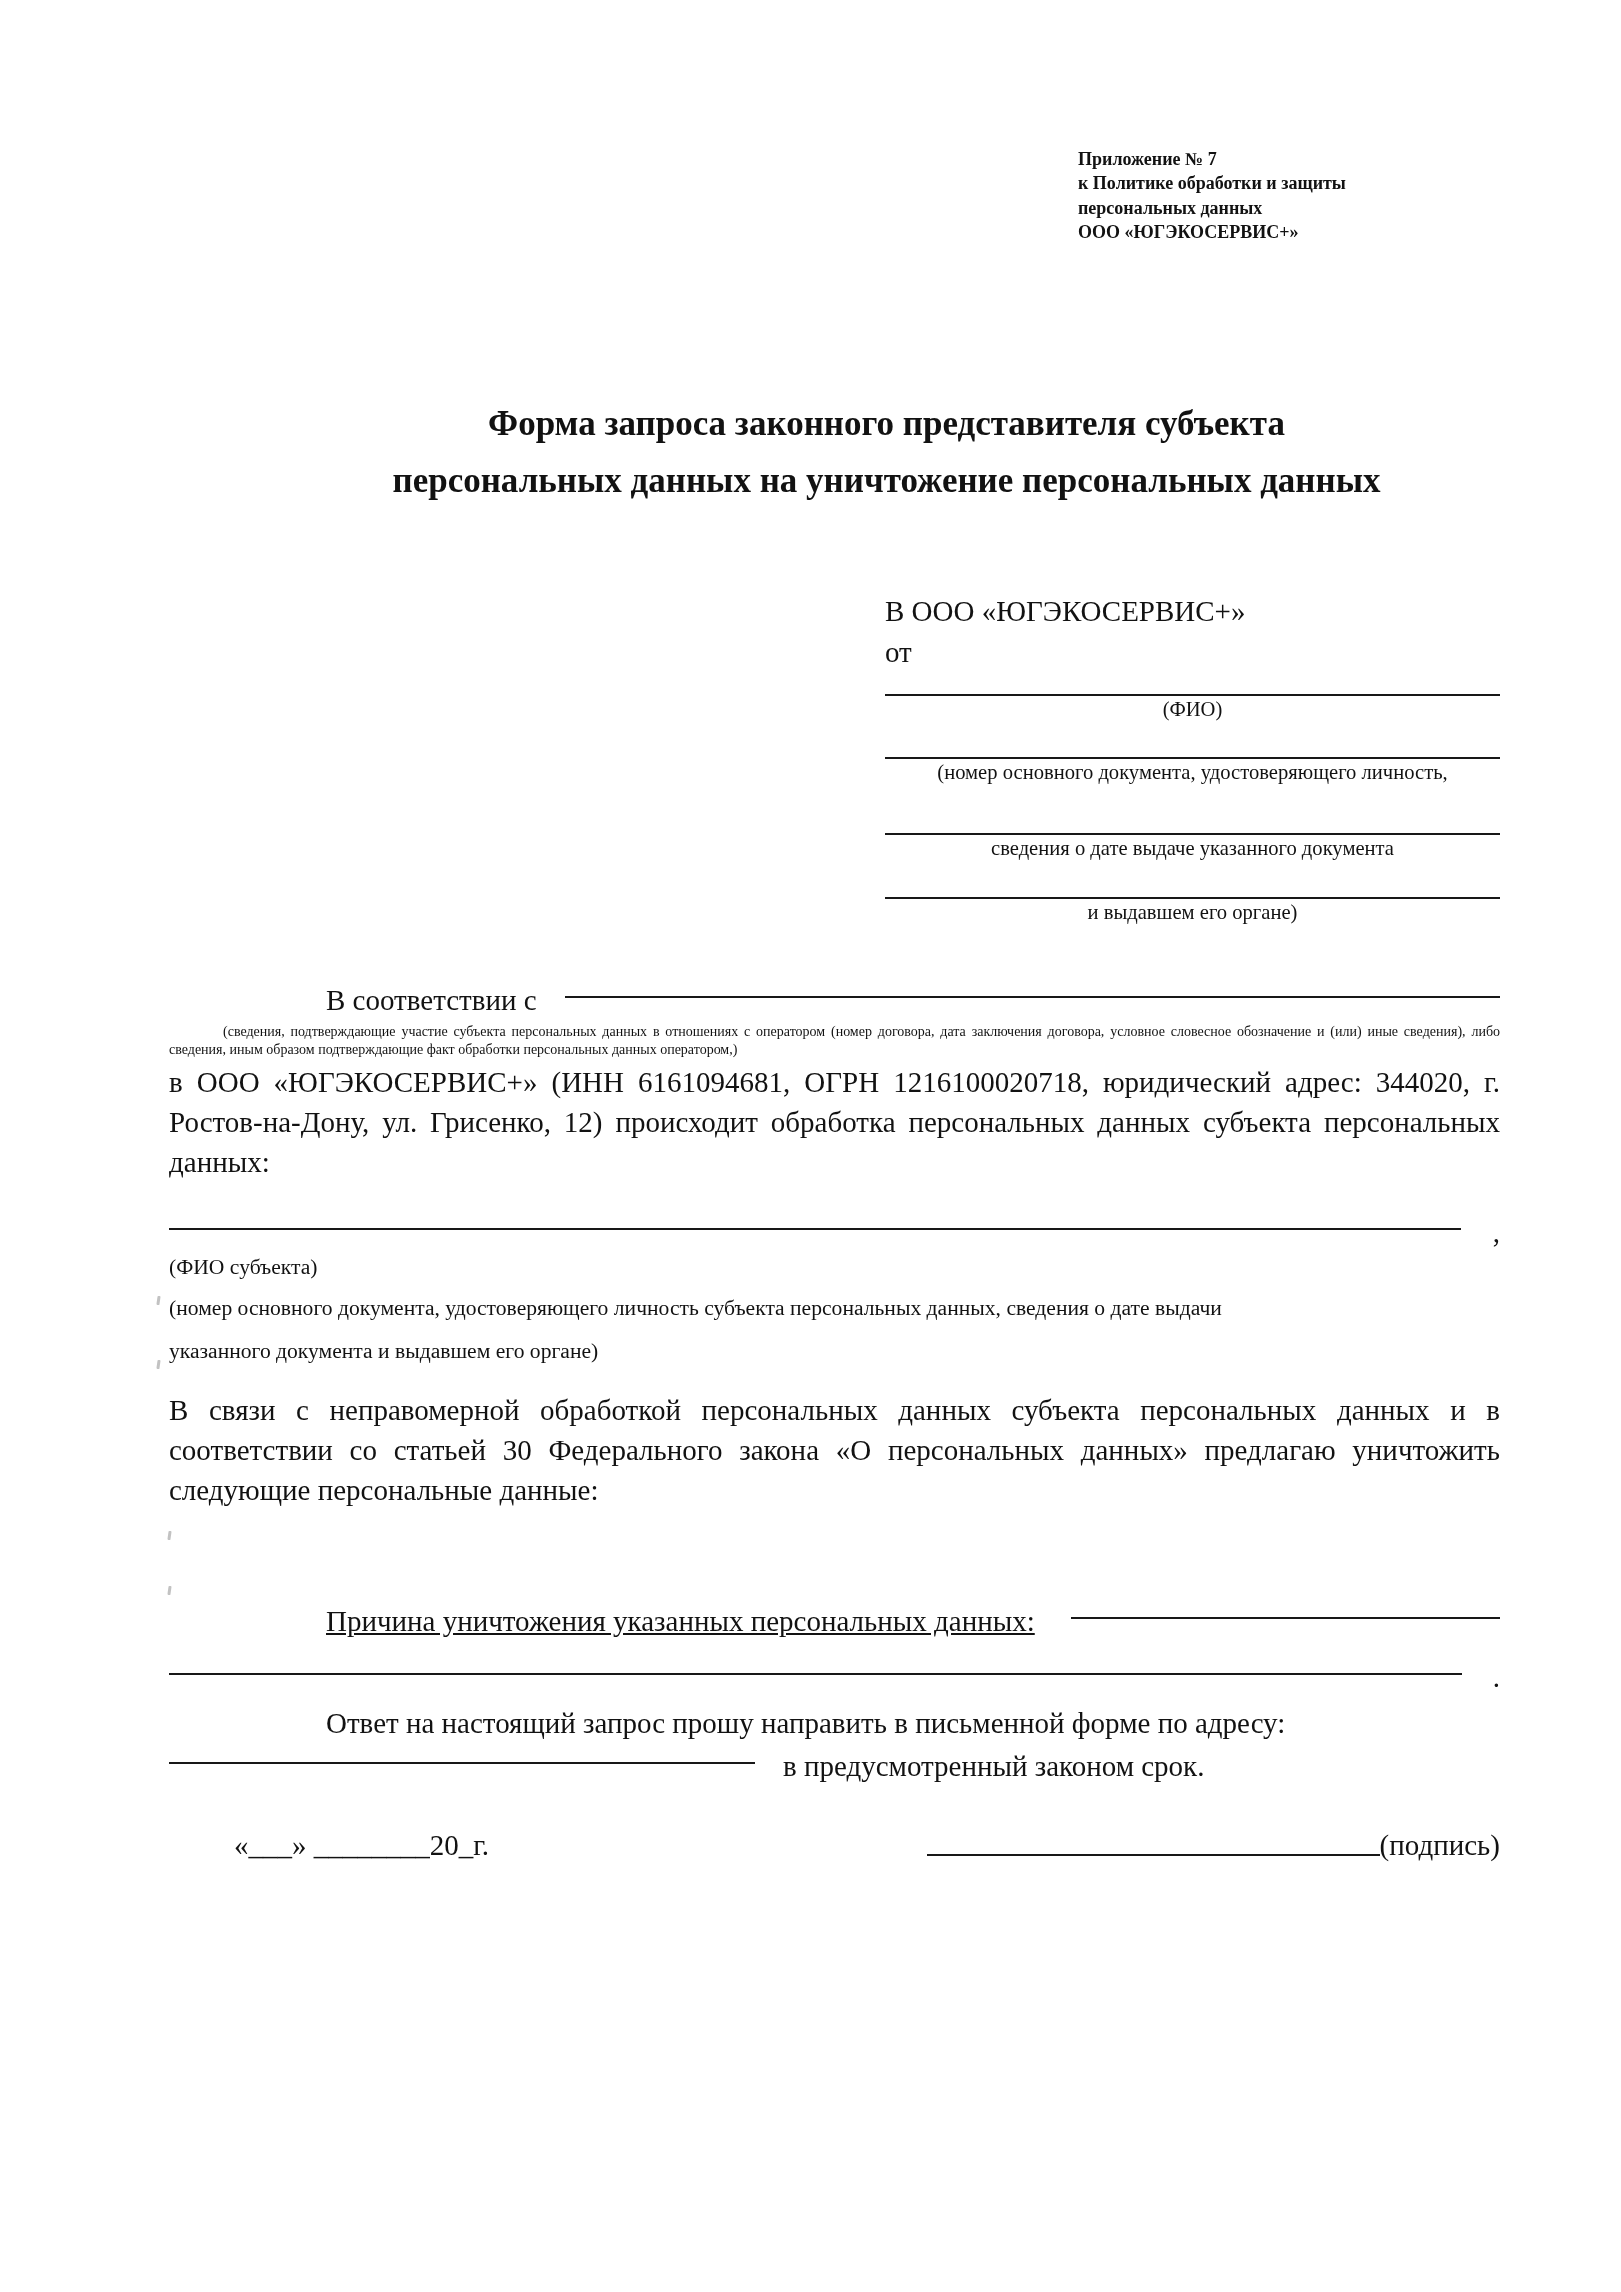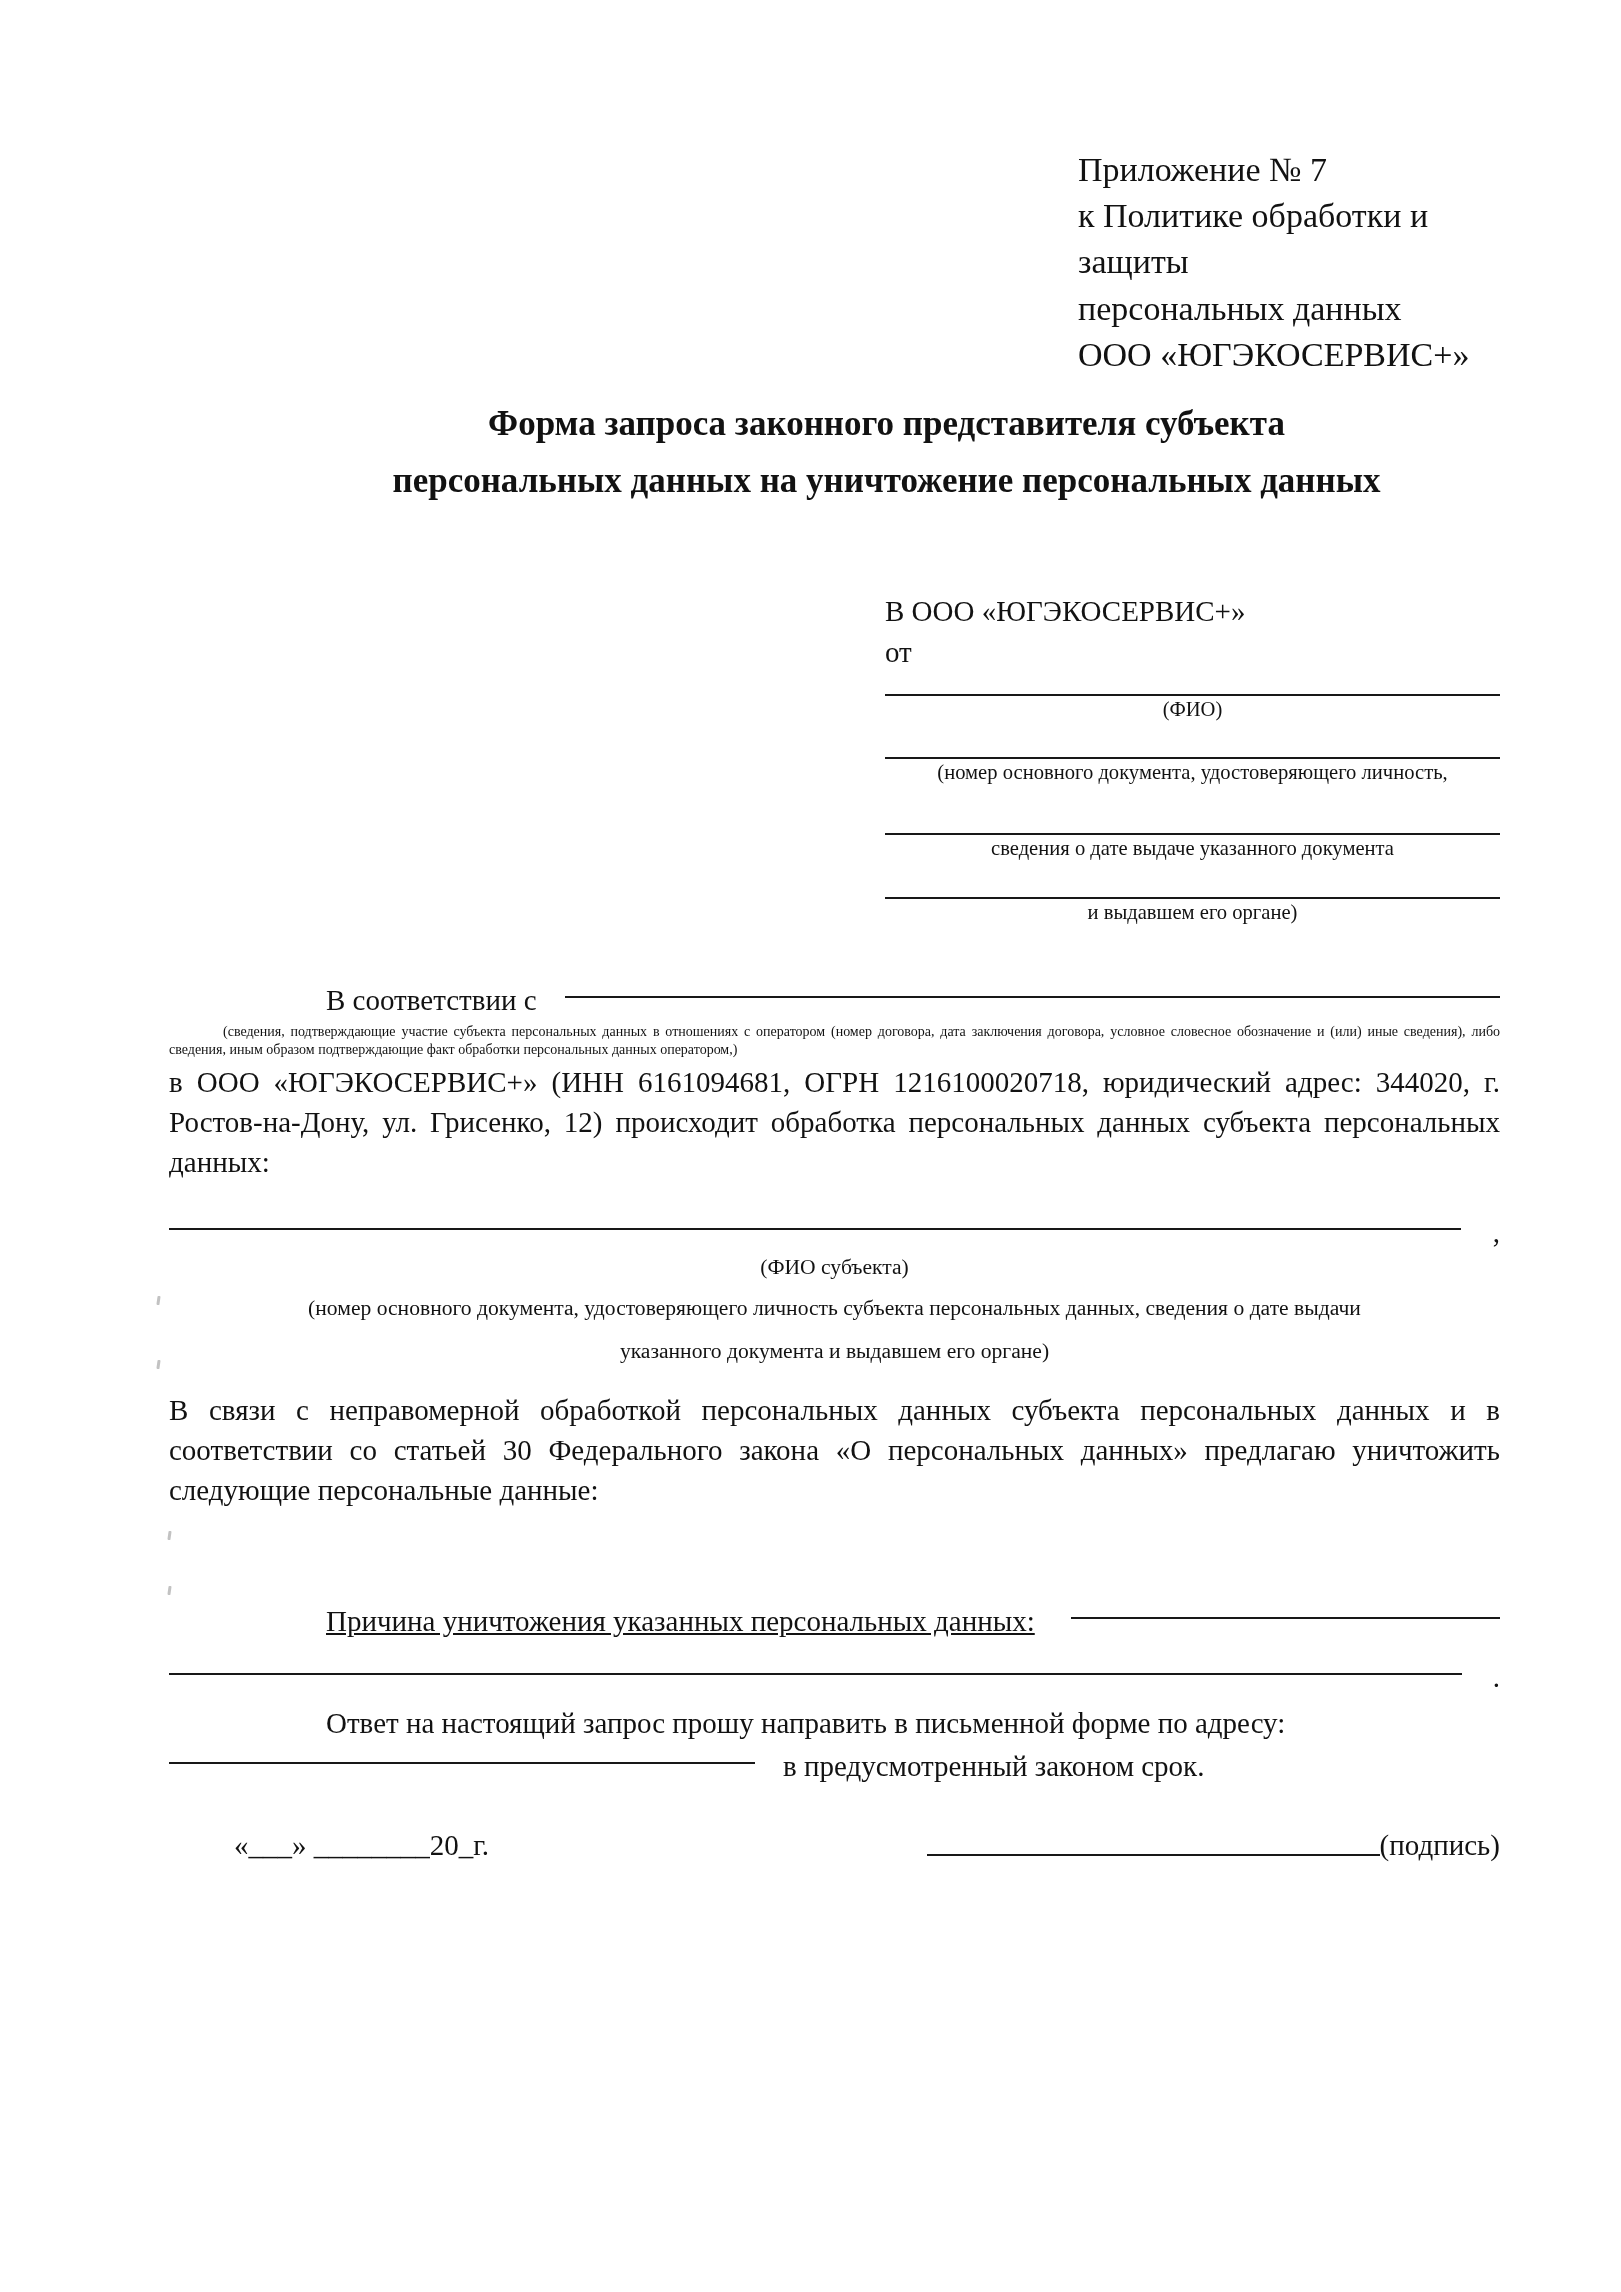--- a/index.html
+++ b/index.html
@@ -13,23 +13,24 @@
     color: #121212;
     overflow: hidden;
   }
 
   
   .header-note {
     position: absolute;
     left: 1078px;
     top: 147px;
     width: 461px;
-    font-size: 34px;
+    font-size: 18px;
     line-height: 1.36;
     text-align: left;
+    font-weight: bold;
   }
 
   
   .doc-title {
     position: absolute;
     left: 274px;
     top: 396px;
     width: 1225px;
     text-align: center;
     font-weight: bold;
@@ -86,21 +87,20 @@
     text-indent: 54px;
     margin-top: 2.9px;
   }
   .para { text-align: justify; }
   .operator-para { margin-top: 2.9px; }
   .subject-row { margin-top: 30px; }
   .subject-row .trail { margin-left: 3.9px; }
   .center-cap {
     font-size: 21.6px;
     line-height: 1.3;
-    text-align: center;
   }
   .cap-fio   { margin-top: 1px; }
   .cap-doc1  { margin-top: 12.7px; }
   .cap-doc2  { margin-top: 14.7px; }
   .demand-para { margin-top: 25.5px; }
   .reason-row { margin-top: 91px; padding-left: 157px; text-decoration: underline; }
   .reason-row .label { padding-right: 7.8px; }
   .fullline-row { margin-top: 15.7px; }
   .fullline-row .trail { margin-left: 2.9px; }
   .response-para { margin-top: 5.9px; text-indent: 157px; text-align: justify; }

